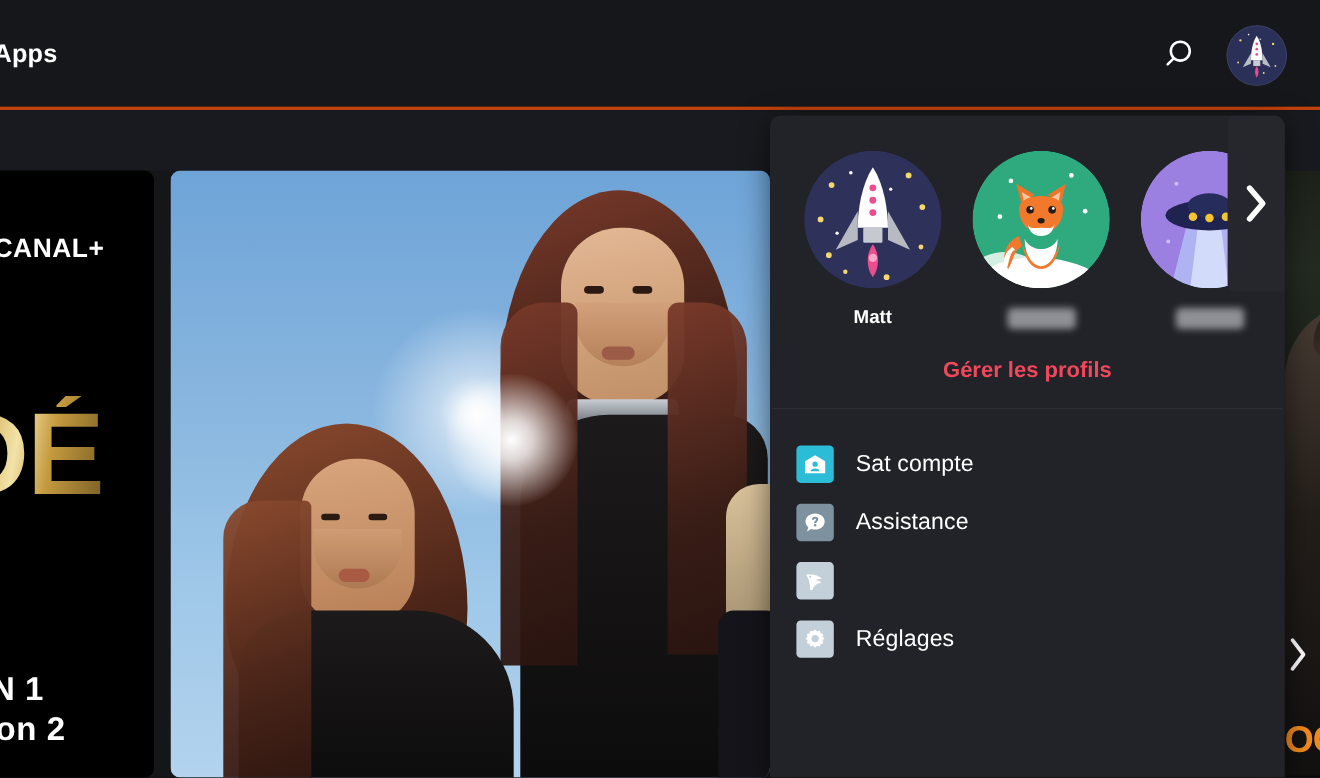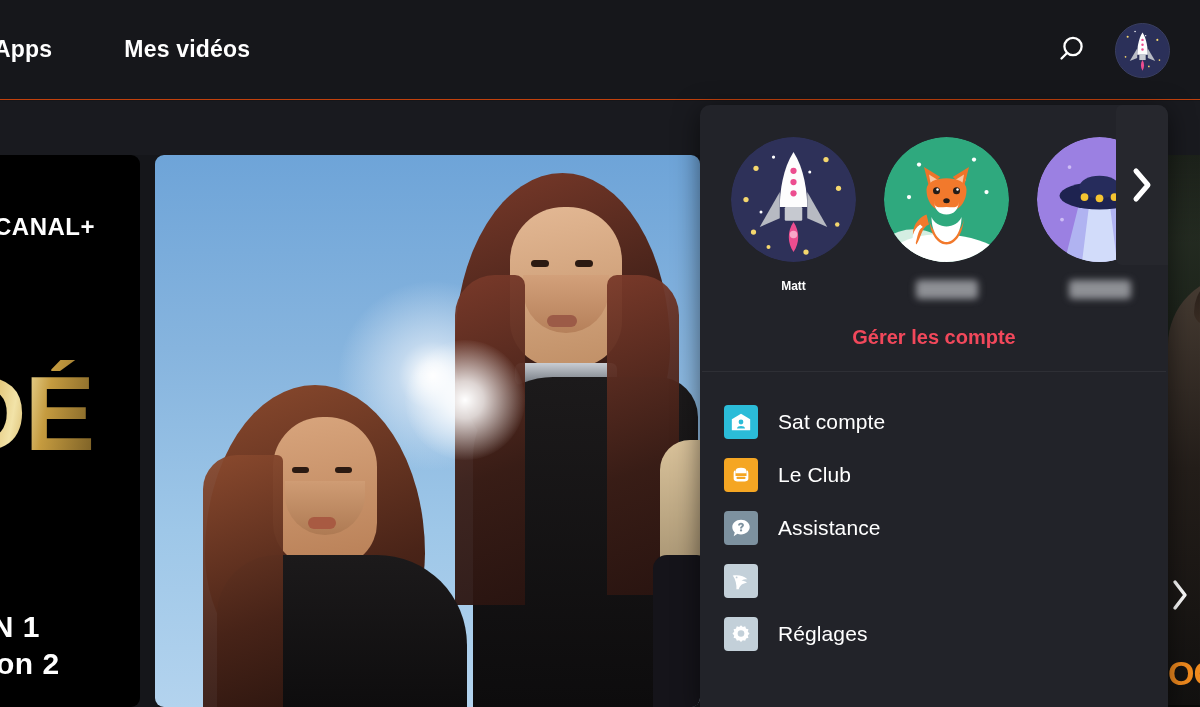--- a/index.html
+++ b/index.html
@@ -8,21 +8,21 @@
     background: #15161a;
     font-family: "Liberation Sans", sans-serif;
     color: #ffffff;
   }
   .app { position: relative; width: 1200px; height: 707px; overflow: hidden; background:#15161a; }
 
   
   .header {
     position: absolute; left: 0; top: 0; width: 1200px; height: 100px;
     background: #16171b;
-    border-bottom: 1px solid #c2410c;
+    border-bottom: 3px solid #c2410c;
     display: flex; align-items: center;
   }
   .nav { display: flex; align-items: center; gap: 0px; padding-left: 0px; }
   .nav-item {
     font-size: 23px; font-weight: 700; color: #ffffff;
     letter-spacing: .2px; white-space: nowrap;
   }
   .nav-item.apps { margin-left: -6px; padding-right: 72px; }
   .header-right {
     position: absolute; right: 30px; top: 0; height: 100px;
@@ -109,21 +109,21 @@
   .profiles {
     position: relative; height: 215px; padding: 32px 0 0 0;
     display: flex; align-items: flex-start; gap: 0;
   }
   .profile {
     width: 153px; display: flex; flex-direction: column; align-items: center;
     flex-shrink: 0;
   }
   .profile:first-child { margin-left: 17px; }
   .pf-avatar { width: 125px; height: 125px; border-radius: 50%; position: relative; overflow: hidden; }
-  .pf-name { margin-top: 17px; font-size: 12px; font-weight: 700; color:#fff; }
+  .pf-name { margin-top: 17px; font-size: 17px; font-weight: 700; color:#fff; }
   .pf-name.redacted {
     width: 62px; height: 19px; border-radius: 4px; margin-top: 18px;
     background: #8e9095; filter: blur(3.5px); color: transparent;
   }
   .profiles-next {
     position: absolute; right: 0; top: 0; width: 52px; height: 160px;
     background: #26272d; display:flex; align-items:center; justify-content:center;
     border-radius: 6px 0 0 6px;
   }
 
@@ -147,21 +147,20 @@
   svg { display: block; }
 </style>
 </head>
 <body>
 
 <div class="app">
 
   <div class="header">
     <div class="nav">
       <span class="nav-item apps">Apps</span>
-      <span class="nav-item">Mes vidéos</span>
     </div>
 
     <div class="header-right">
       <div class="search-btn">
         <svg width="36" height="36" viewBox="0 0 36 36">
           <circle cx="21" cy="14.5" r="8.6" fill="none" stroke="#fff" stroke-width="2.3"></circle>
           <line x1="15" y1="21" x2="9.5" y2="26.5" stroke="#fff" stroke-width="2.3" stroke-linecap="round"></line>
         </svg>
       </div>
       <div class="avatar-btn">
@@ -330,46 +329,36 @@
         <div class="pf-name redacted"></div>
       </div>
 
       <div class="profiles-next">
         <svg width="26" height="40" viewBox="0 0 26 40">
           <polyline points="7,6 19,20 7,34" fill="none" stroke="#ffffff" stroke-width="5" stroke-linecap="round" stroke-linejoin="round"></polyline>
         </svg>
       </div>
     </div>
 
-    <div class="manage">Gérer les compte</div>
+    <div class="manage">Gérer les profils</div>
     <div class="divider"></div>
 
     <div class="menu">
 
       <div class="menu-item">
         <span class="mi-icon" style="background:#2bbcd8">
           <svg width="22" height="22" viewBox="0 0 24 24">
             <path d="M2 9 L12 3 L22 9 L22 21 L2 21 Z" fill="#ffffff"></path>
             <circle cx="12" cy="12" r="2.6" fill="#2bbcd8"></circle>
             <path d="M7.6 19 C7.6 15.4 16.4 15.4 16.4 19 Z" fill="#2bbcd8"></path>
           </svg>
         </span>
         <span class="mi-label">Sat compte</span>
       </div>
 
-      <div class="menu-item">
-        <span class="mi-icon" style="background:#f5a623">
-          <svg width="22" height="22" viewBox="0 0 24 24">
-            <path d="M4 10 C4 7 6 6 6 9 L6 13 L18 13 L18 9 C18 6 20 7 20 10 L20 16 C20 18 18 19 16 19 L8 19 C6 19 4 18 4 16 Z" fill="#ffffff"></path>
-            <path d="M6 8 C6 5 8 4 12 4 C16 4 18 5 18 8 L18 10 L6 10 Z" fill="#ffffff"></path>
-            <rect x="7" y="14" width="10" height="2.4" rx="1.2" fill="#f5a623"></rect>
-          </svg>
-        </span>
-        <span class="mi-label">Le Club</span>
-      </div>
 
       <div class="menu-item">
         <span class="mi-icon" style="background:#7d919f">
           <svg width="22" height="22" viewBox="0 0 24 24">
             <path d="M12 3 C17.5 3 21.5 6.6 21.5 11 C21.5 15.4 17.5 19 12 19 C10.6 19 9.3 18.8 8.1 18.4 L4 21 L5.2 16.8 C3.5 15.3 2.5 13.3 2.5 11 C2.5 6.6 6.5 3 12 3 Z" fill="#ffffff"></path>
             <path d="M12 6.4 C13.9 6.4 15.2 7.5 15.2 9.1 C15.2 10.8 13.2 11.1 13.2 12.6 L10.9 12.6 C10.9 10.3 12.9 10.2 12.9 9.2 C12.9 8.5 12.5 8.2 12 8.2 C11.4 8.2 11 8.6 11 9.3 L8.8 9.3 C8.8 7.5 10.1 6.4 12 6.4 Z" fill="#7d919f"></path>
             <circle cx="12.05" cy="14.7" r="1.25" fill="#7d919f"></circle>
           </svg>
         </span>
         <span class="mi-label">Assistance</span>

